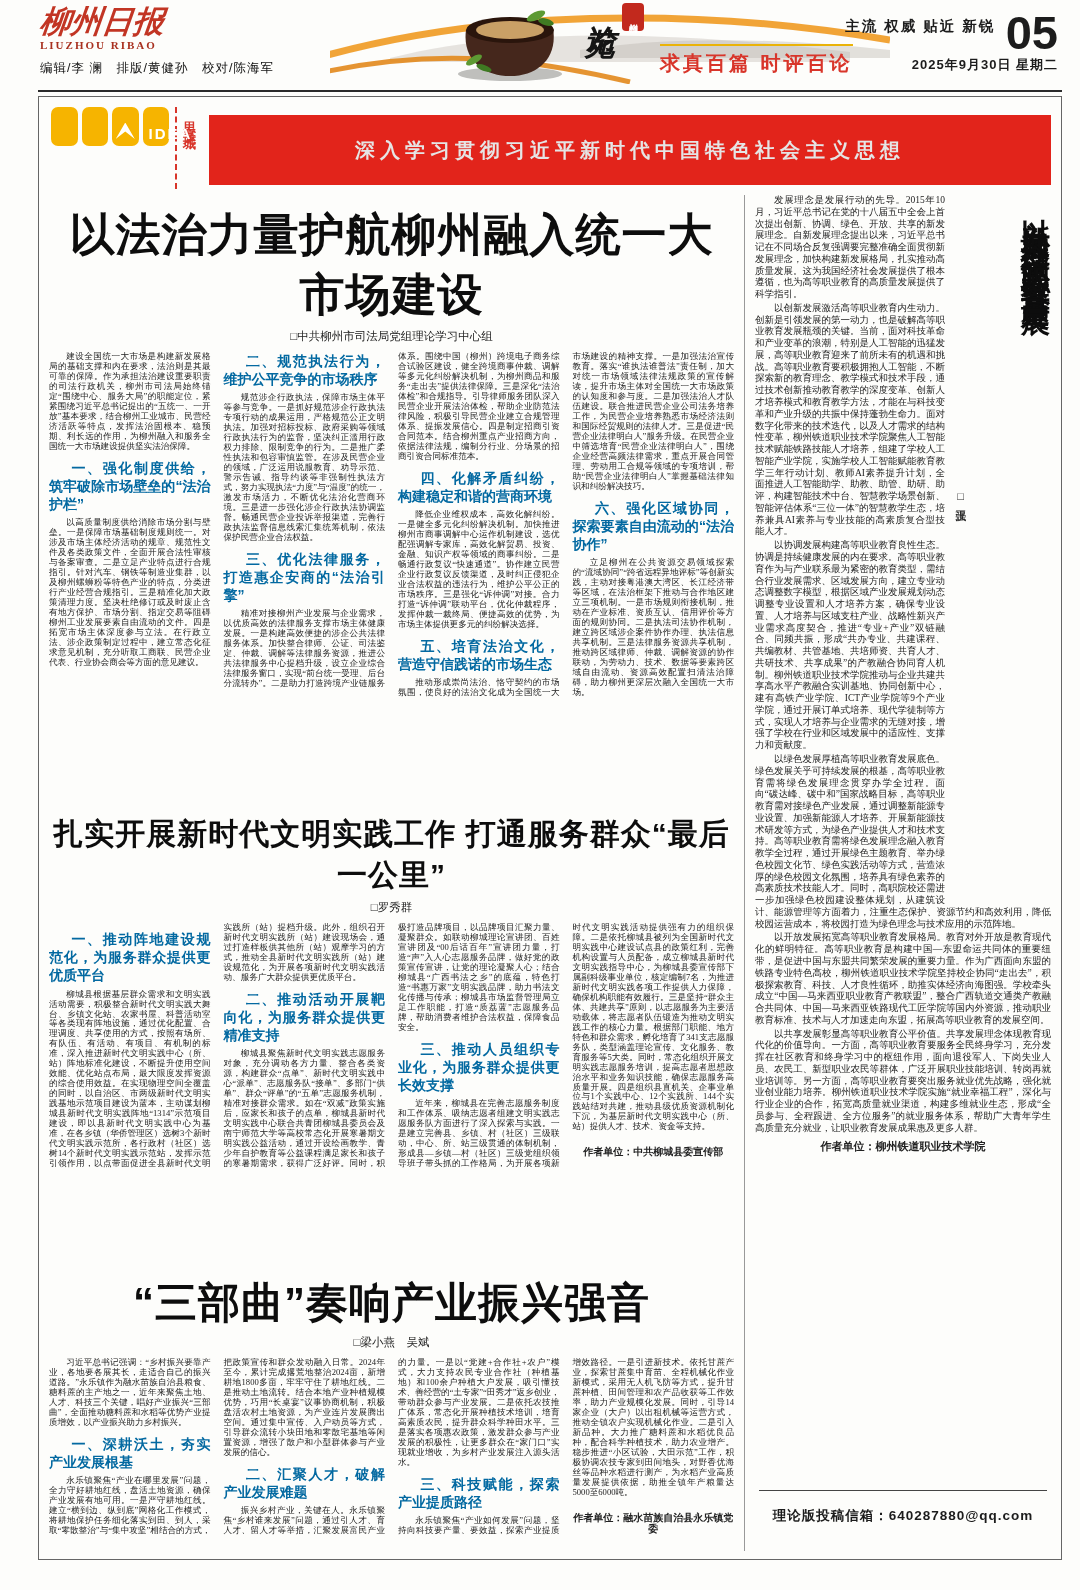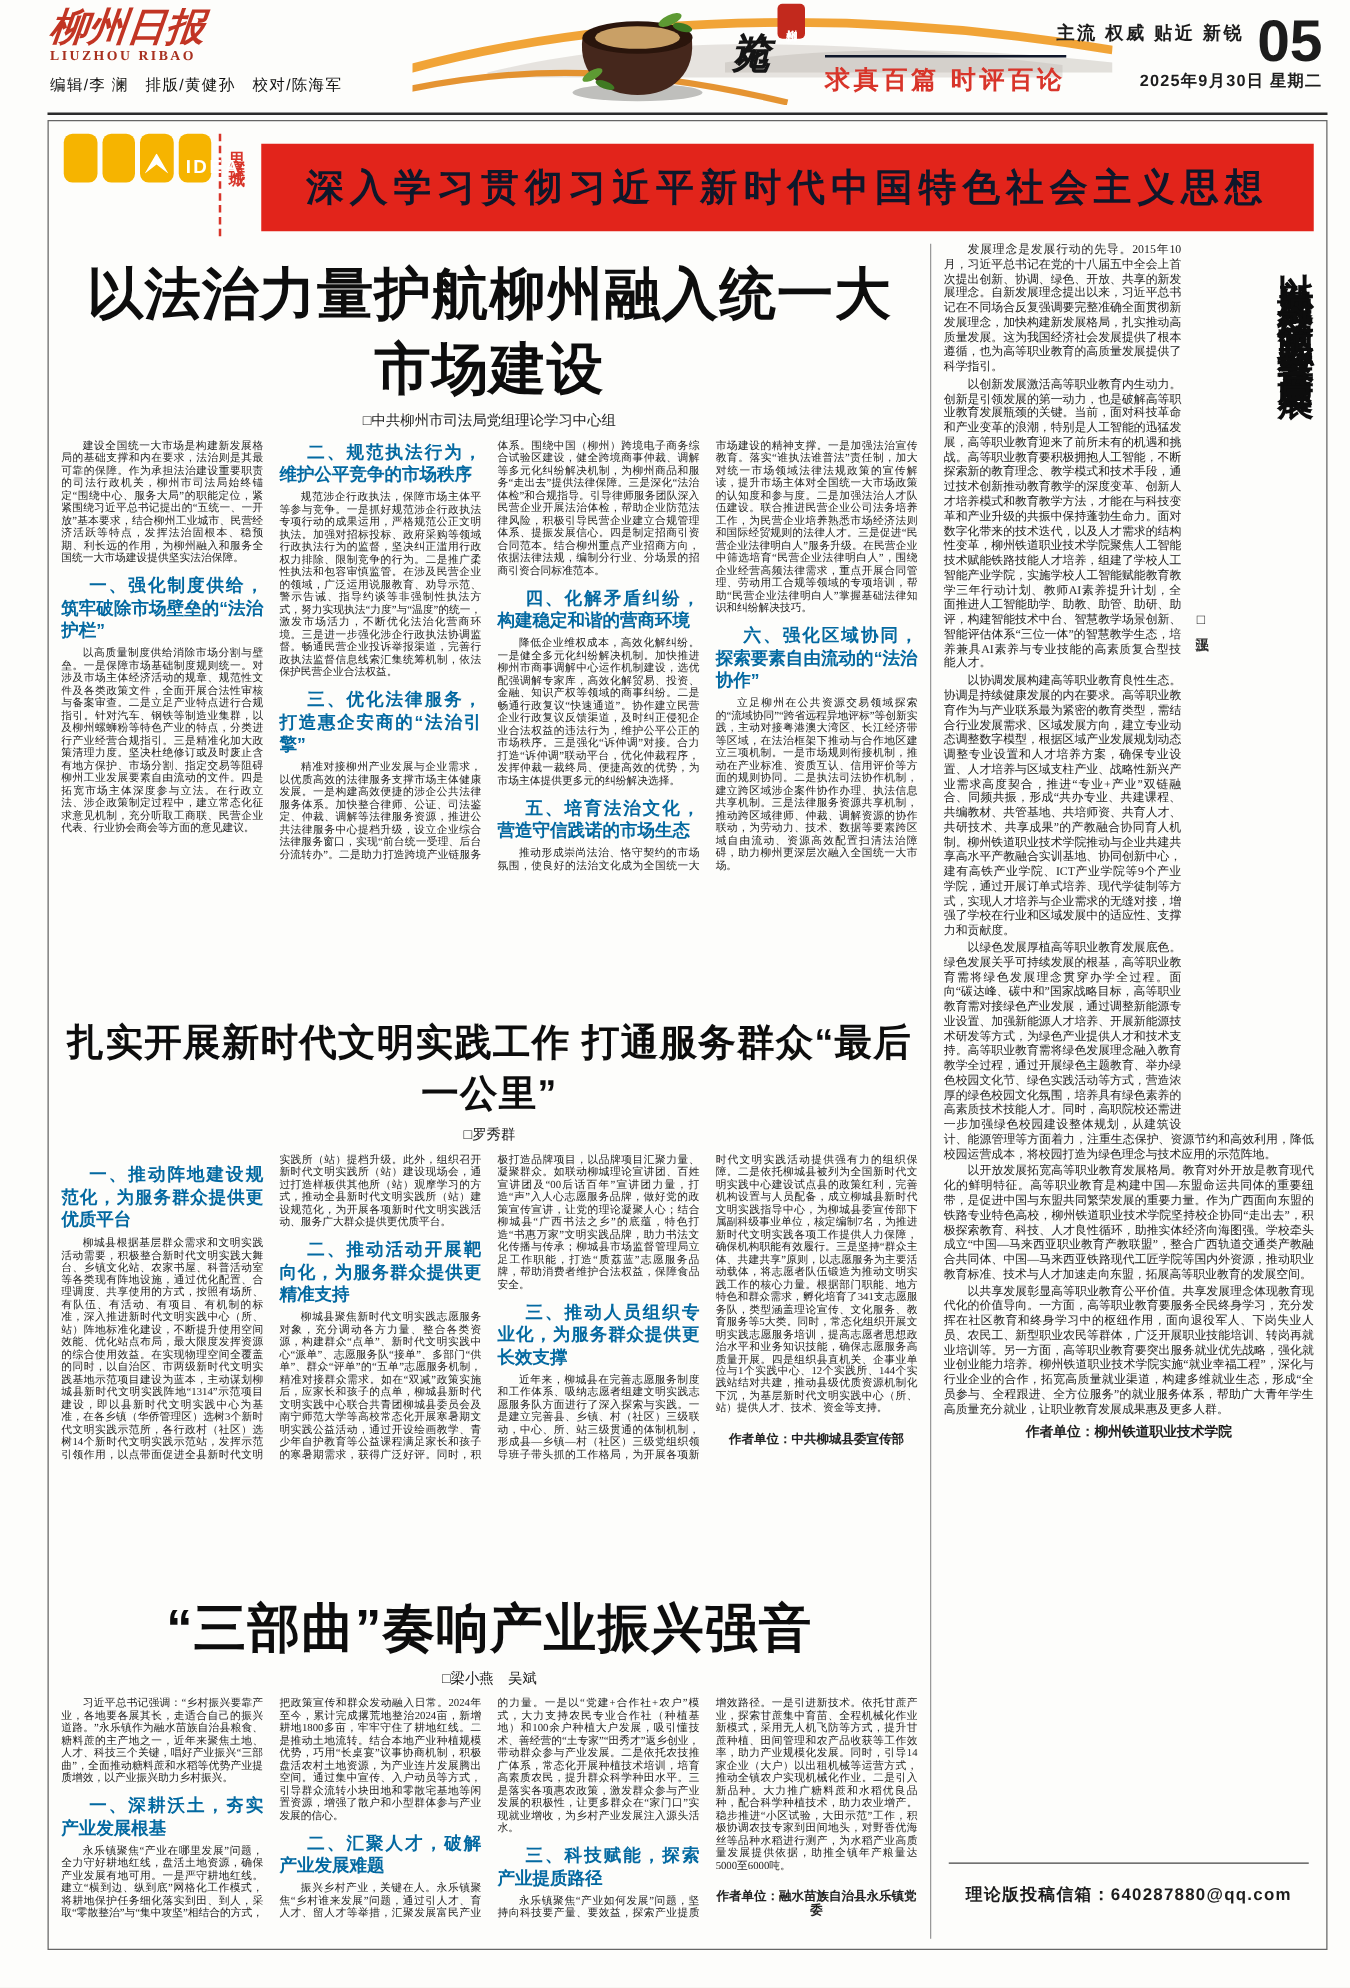--- a/index.html
+++ b/index.html
@@ -16,36 +16,36 @@
   .page-no{display:inline-block;font-size:47px;font-weight:700;line-height:.9;margin-left:6px;}
   .mast-date{font-size:13px;font-weight:700;margin-top:2px;letter-spacing:1px;}
   .deco{position:absolute;left:330px;top:0;width:560px;height:84px;pointer-events:none;}
   .seal-title{position:absolute;left:585px;top:2px;writing-mode:vertical-rl;font-weight:900;
               font-size:30px;line-height:1;letter-spacing:2px;color:#151515;font-style:italic;}
   .seal-stamp{position:absolute;left:622px;top:3px;width:22px;height:28px;background:#c2291d;border-radius:4px;
               color:#fff;font-size:9px;line-height:1.2;font-weight:700;display:flex;align-items:center;justify-content:center;
               writing-mode:vertical-rl;font-family:"Liberation Sans",sans-serif;}
   .col-slogan{position:absolute;left:660px;top:44px;font-size:20px;font-weight:900;color:#d8352a;
               letter-spacing:3px;font-family:"Liberation Sans",sans-serif;
-              border-top:2px solid #0f172a;padding-top:4px;}
+              border-top:2px solid #eab308;padding-top:4px;}
   .mast-rule{border:0;border-top:2px solid #2b2b2b;margin:0 18px 0 38px;}
   
   .content-box{margin:4px 18px 0 38px;border:1px solid #666;padding:8px 10px 10px 10px;height:1464px;box-sizing:border-box;}
   .banner-row{display:flex;align-items:stretch;height:86px;margin-bottom:4px;}
   .idea-logo{width:118px;display:grid;grid-template-columns:1fr 1fr 1fr 1fr;grid-template-rows:1fr 1fr;gap:4px;padding:2px;}
   .tile{background:#f6b400;border-radius:7px;position:relative;}
   .tile.book:after{content:"";position:absolute;left:14%;right:14%;bottom:18%;top:40%;
                    background:#fff;clip-path:polygon(0 100%,50% 0,100% 100%,50% 55%);}
   .idea-word{position:absolute;left:6px;bottom:4px;color:#fff;font-family:"Liberation Sans",sans-serif;
              font-weight:900;font-size:15px;letter-spacing:2px;}
   .idea-caption{writing-mode:vertical-rl;font-size:13px;font-weight:900;color:#d8352a;
                 border-left:2px dashed #d8352a;padding:4px 3px;margin:2px 8px 2px 4px;
                 letter-spacing:5px;font-family:"Liberation Sans",sans-serif;}
-  .red-banner{flex:1;background:#e2241b;color:#0f172a;display:flex;align-items:center;justify-content:center;
-              font-family:Liberation Sans, sans-serif;font-weight:900;font-size:30px;letter-spacing:5px;
+  .red-banner{flex:1;background:#e2241b;color:#e5e5e5;display:flex;align-items:center;justify-content:center;
+              font-family:Liberation Sans, sans-serif;font-weight:900;font-size:20px;letter-spacing:5px;
               margin:10px 0 6px 0;}
   
   .main-grid{display:flex;height:1356px;}
   .left-zone{flex:1;padding-right:10px;min-width:0;}
   .right-zone{width:296px;border-left:1px solid #999;padding-left:10px;display:flex;flex-direction:column;}
   
   .a-head{font-family:"Liberation Sans",sans-serif;font-weight:900;text-align:center;letter-spacing:1px;color:#0d0d0d;}
   .a-byline{text-align:center;font-size:11.5px;margin:4px 0 8px 0;color:#222;}
   .a-body{column-gap:13px;text-align:justify;font-size:8.6px;line-height:1.16;overflow:hidden;color:#222;}
   .a-body p{margin:0 0 2px 0;text-indent:2em;}

